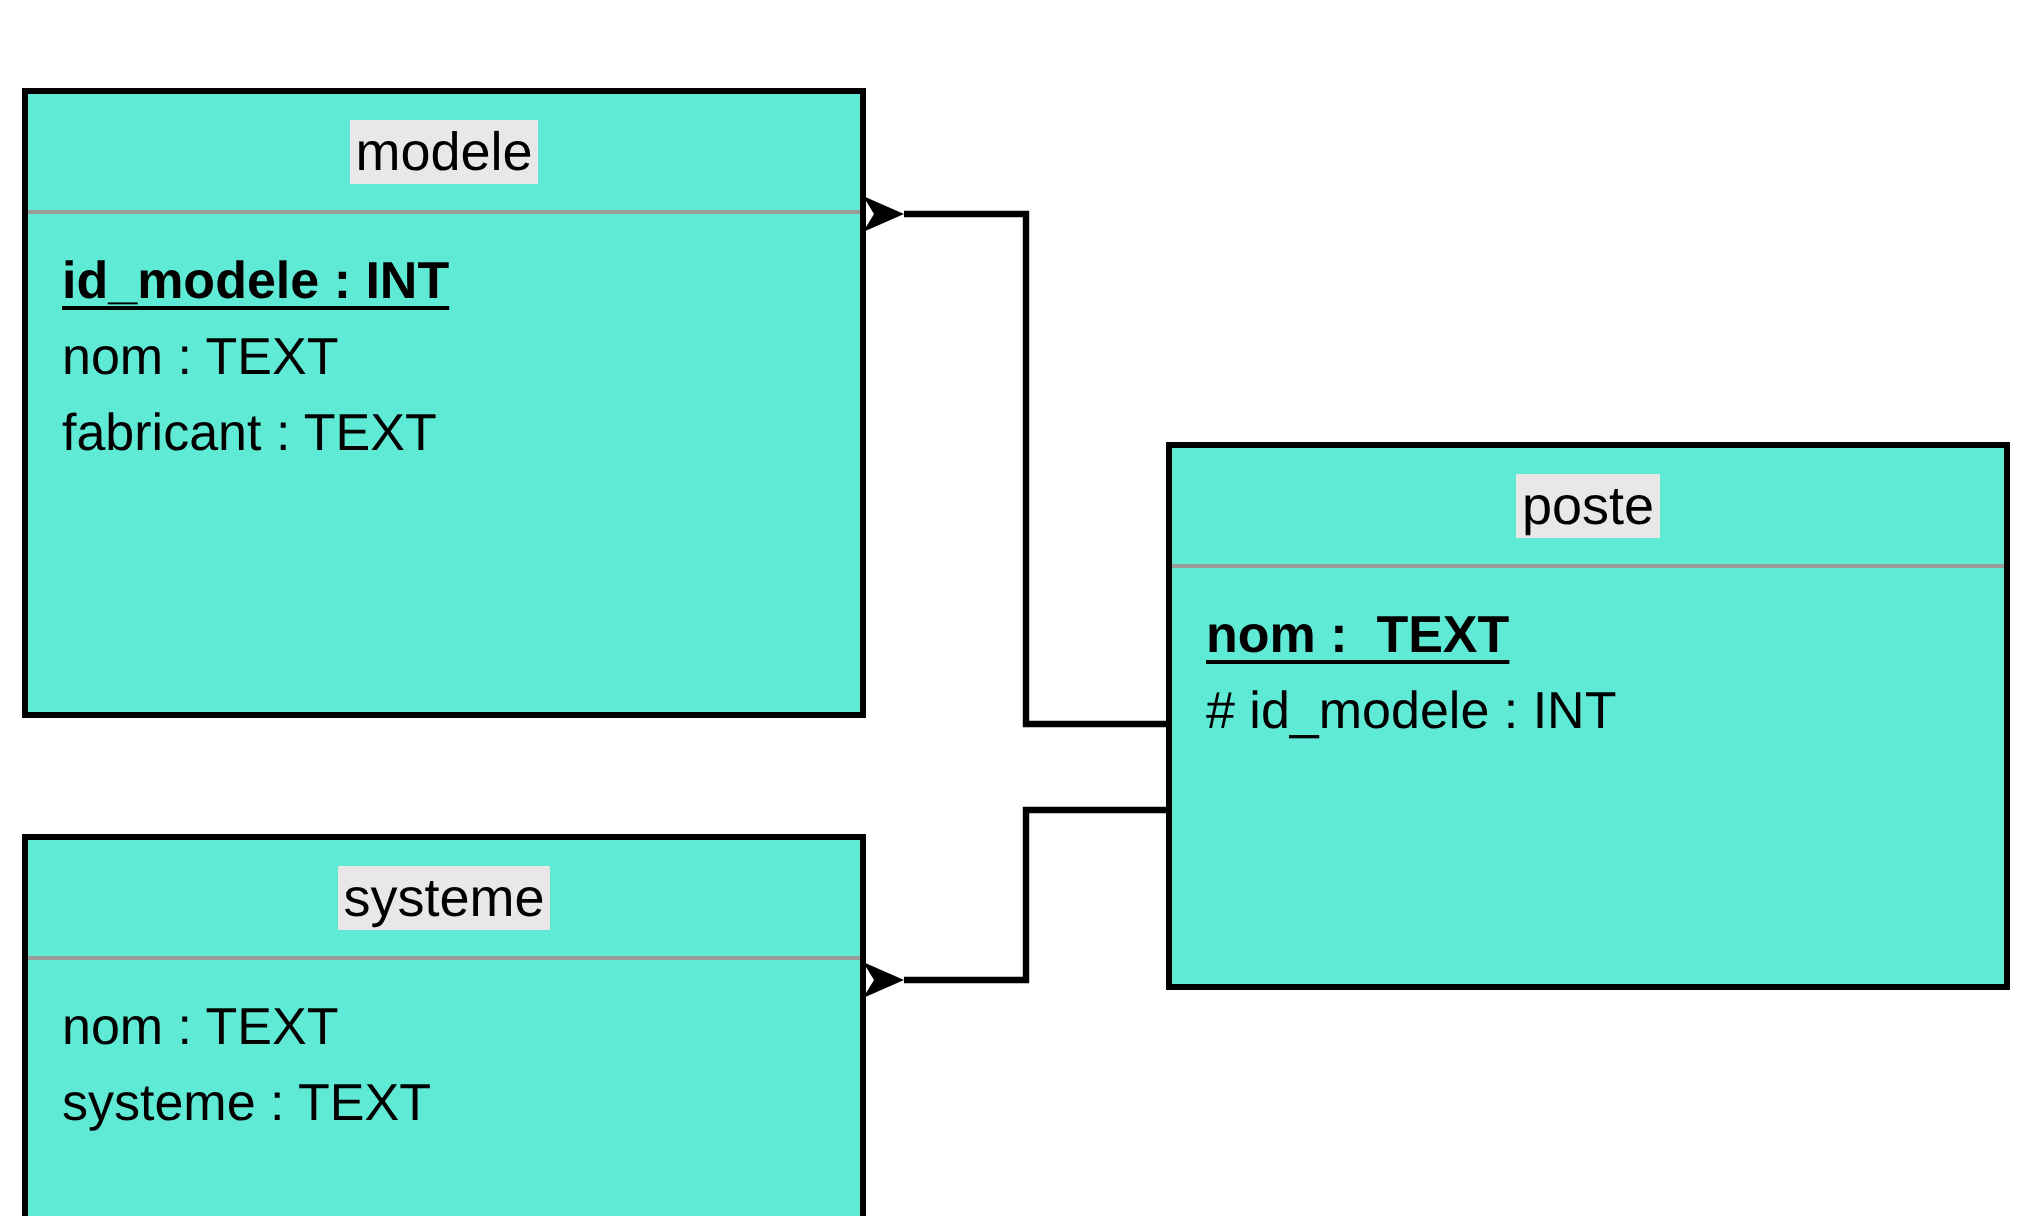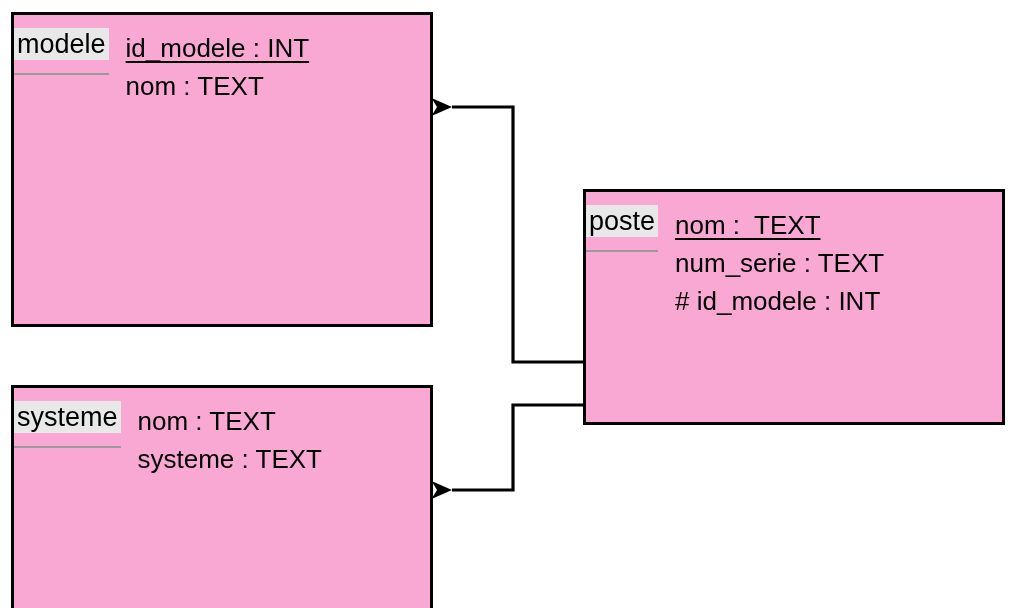--- a/index.html
+++ b/index.html
@@ -28,24 +28,25 @@
     top: 0;
     width: 1019px;
     height: 608px;
     pointer-events: none;
   }
 
   
   .entity {
     position: absolute;
     box-sizing: border-box;
-    background: #f9a8d4;
+    background: #5eead4;
     border: 3px solid #000000;
     display: flex;
-    flex-direction: row;
+    flex-direction: column;
+    margin-top: 32px;
   }
 
   .entity-title-band {
     box-sizing: border-box;
     height: 60px;
     flex: 0 0 auto;
     border-bottom: 2px solid #9a9a9a;
     display: flex;
     align-items: center;
     justify-content: center;
@@ -67,39 +68,39 @@
 
   .attr {
     font-size: 26px;
     line-height: 38px;
     color: #000000;
     white-space: pre;
     letter-spacing: 0px;
   }
 
   .attr.pk {
-    font-weight: normal;
+    font-weight: bold;
     text-decoration: underline;
     text-underline-offset: 4px;
     text-decoration-thickness: 2px;
   }
 
   
   #entity-modele {
     left: 11px;
     top: 12px;
     width: 422px;
     height: 315px;
   }
 
   #entity-poste {
     left: 583px;
     top: 189px;
     width: 422px;
-    height: 236px;
+    height: 274px;
   }
 
   #entity-systeme {
     left: 11px;
     top: 385px;
     width: 422px;
     height: 272px;
   }
 </style>
 </head>
@@ -120,30 +121,30 @@
     <path d="M 584 405 L 513 405 L 513 490 L 452 490" fill="none" stroke="#000000" stroke-width="3.2" stroke-linecap="butt" stroke-linejoin="miter" marker-end="url(#barb-left)"></path>
   </svg>
 
   <div class="entity" id="entity-modele">
     <div class="entity-title-band">
       <span class="entity-title">modele</span>
     </div>
     <div class="entity-body">
       <div class="attr pk">id_modele : INT</div>
       <div class="attr">nom : TEXT</div>
+      <div class="attr">fabricant : TEXT</div>
     </div>
   </div>
 
   <div class="entity" id="entity-poste">
     <div class="entity-title-band">
       <span class="entity-title">poste</span>
     </div>
     <div class="entity-body">
       <div class="attr pk">nom :  TEXT</div>
-      <div class="attr">num_serie : TEXT</div>
       <div class="attr"># id_modele : INT</div>
     </div>
   </div>
 
   <div class="entity" id="entity-systeme">
     <div class="entity-title-band">
       <span class="entity-title">systeme</span>
     </div>
     <div class="entity-body">
       <div class="attr">nom : TEXT</div>

